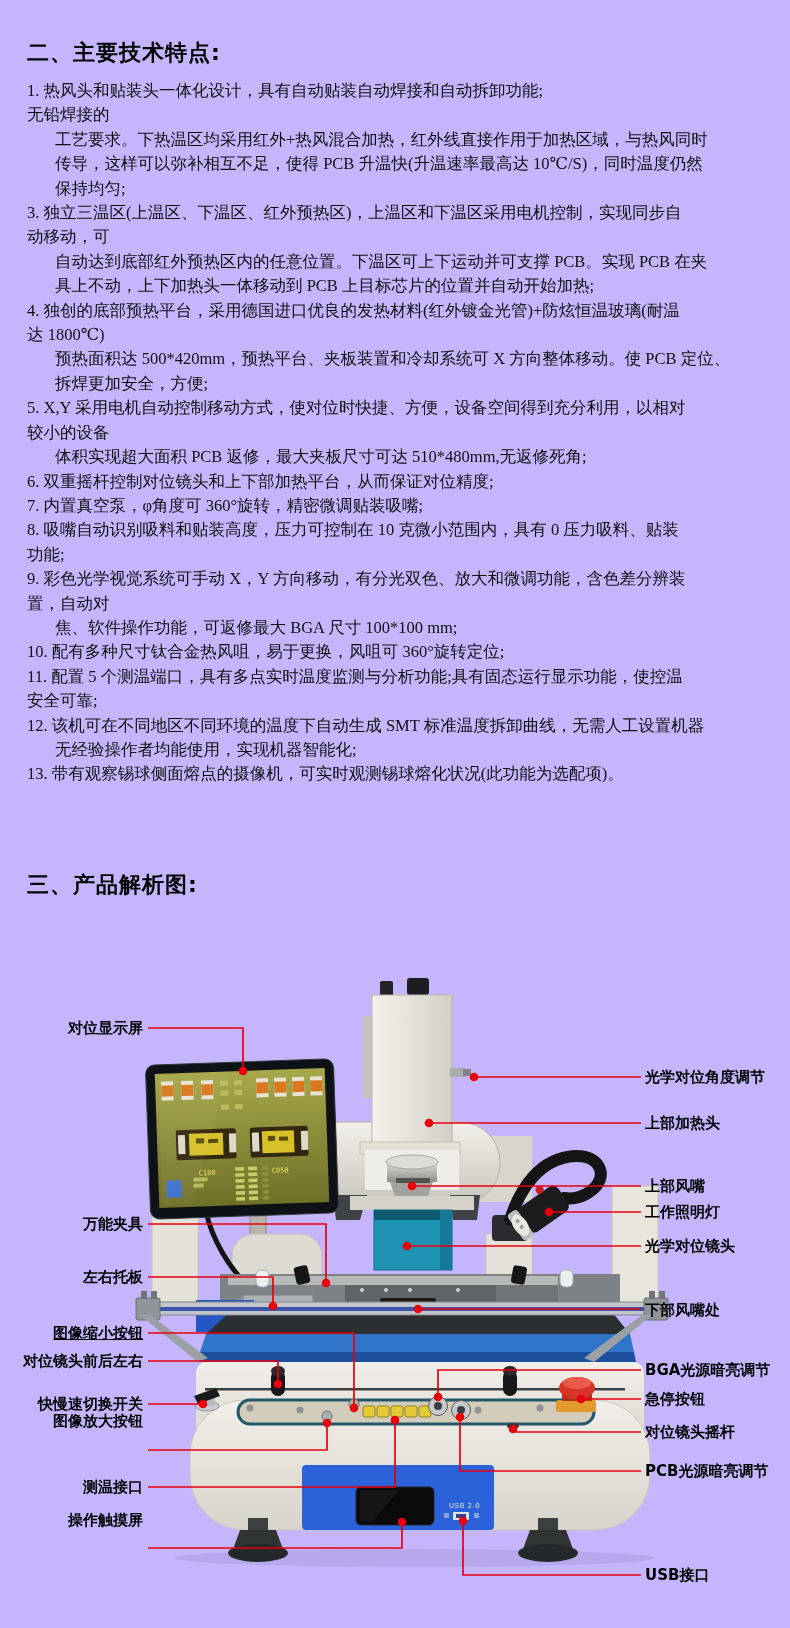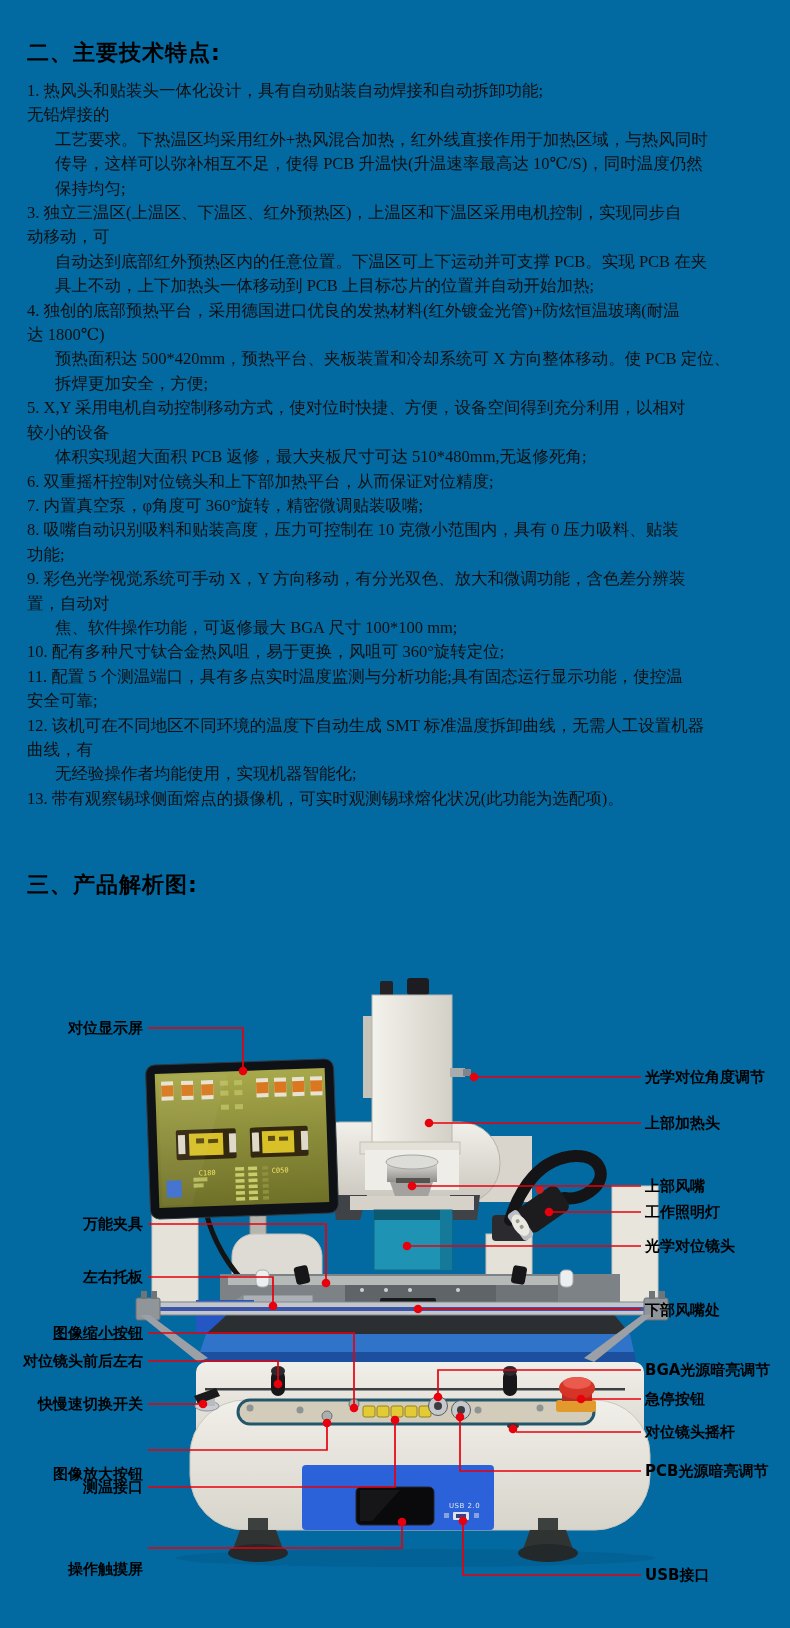--- a/index.html
+++ b/index.html
@@ -1,18 +1,18 @@
 <!DOCTYPE html>
 <html><head>
 <meta charset="utf-8">
 <style>
   html,body{margin:0;padding:0;background:#ffffff;}
   body{width:790px;height:1628px;position:relative;overflow:hidden;
        font-family:"Liberation Serif","DejaVu Serif",serif;color:#141414;}
-  .page{position:absolute;inset:0;width:790px;height:1628px;background:#0369a1;}
+  .page{position:absolute;inset:0;width:790px;height:1628px;background:#c4b5fd;}
   .s-heading{position:absolute;left:27px;margin:0;font-size:22px;font-weight:bold;
        color:#000;font-family:"DejaVu Sans","Liberation Sans",sans-serif;letter-spacing:1px;white-space:nowrap;}
   #sec2-heading{top:38px;}
   #sec3-heading{top:870px;}
   #feature-list{position:absolute;left:27px;top:79px;width:745px;font-size:16.5px;
        line-height:24.4px;color:#101010;}
   .fl{white-space:nowrap;overflow:hidden;}
   .fl.i1{padding-left:28px;}
   .diagram{position:absolute;left:0;top:938px;width:790px;height:690px;}
   .diagram svg{position:absolute;left:0;top:0;}
@@ -49,21 +49,20 @@
       <div class="fl">7.  内置真空泵，φ角度可 360°旋转，精密微调贴装吸嘴;</div>
       <div class="fl">8.  吸嘴自动识别吸料和贴装高度，压力可控制在 10 克微小范围内，具有 0 压力吸料、贴装</div>
       <div class="fl">功能;</div>
       <div class="fl">9.  彩色光学视觉系统可手动 X，Y 方向移动，有分光双色、放大和微调功能，含色差分辨装</div>
       <div class="fl">置，自动对</div>
       <div class="fl i1">焦、软件操作功能，可返修最大 BGA 尺寸 100*100 mm;</div>
       <div class="fl">10. 配有多种尺寸钛合金热风咀，易于更换，风咀可 360°旋转定位;</div>
       <div class="fl">11. 配置 5 个测温端口，具有多点实时温度监测与分析功能;具有固态运行显示功能，使控温</div>
       <div class="fl">安全可靠;</div>
       <div class="fl">12. 该机可在不同地区不同环境的温度下自动生成 SMT 标准温度拆卸曲线，无需人工设置机器</div>
-      <div class="fl">曲线，有</div>
       <div class="fl i1">无经验操作者均能使用，实现机器智能化;</div>
       <div class="fl">13. 带有观察锡球侧面熔点的摄像机，可实时观测锡球熔化状况(此功能为选配项)。</div>
     </div>
 
   <h2 class="s-heading" id="sec3-heading">三、产品解析图:</h2>
 
   <div class="diagram">
     <svg width="790" height="690" viewBox="0 0 790 690">
       <defs>
         <linearGradient id="gTower" x1="0" y1="0" x2="1" y2="0">
@@ -384,23 +383,23 @@
         <circle cx="463" cy="583" r="4.3"></circle>
       </g>
     </svg>
     <div id="labels">
         <div class="lbl lbl-l" style="top: 80px;">对位显示屏</div>
         <div class="lbl lbl-l" style="top: 276px;">万能夹具</div>
         <div class="lbl lbl-l" style="top: 329px;">左右托板</div>
         <div class="lbl lbl-l" style="top: 385px; text-decoration: underline;">图像缩小按钮</div>
         <div class="lbl lbl-l" style="top: 413px;">对位镜头前后左右</div>
         <div class="lbl lbl-l" style="top: 456px;">快慢速切换开关</div>
-        <div class="lbl lbl-l" style="top: 526px; text-align: right;">图像放大按钮</div>
+        <div class="lbl lbl-l" style="top: 473px; text-align: right;">图像放大按钮</div>
         <div class="lbl lbl-l" style="top: 539px;">测温接口</div>
-        <div class="lbl lbl-l" style="top: 621px;">操作触摸屏</div>
+        <div class="lbl lbl-l" style="top: 572px;">操作触摸屏</div>
         <div class="lbl lbl-r" style="top: 129px;">光学对位角度调节</div>
         <div class="lbl lbl-r" style="top: 175px;">上部加热头</div>
         <div class="lbl lbl-r" style="top: 238px;">上部风嘴</div>
         <div class="lbl lbl-r" style="top: 264px;">工作照明灯</div>
         <div class="lbl lbl-r" style="top: 298px;">光学对位镜头</div>
         <div class="lbl lbl-r" style="top: 362px;">下部风嘴处</div>
         <div class="lbl lbl-r" style="top: 422px;">BGA光源暗亮调节</div>
         <div class="lbl lbl-r" style="top: 451px;">急停按钮</div>
         <div class="lbl lbl-r" style="top: 484px;">对位镜头摇杆</div>
         <div class="lbl lbl-r" style="top: 523px;">PCB光源暗亮调节</div>

